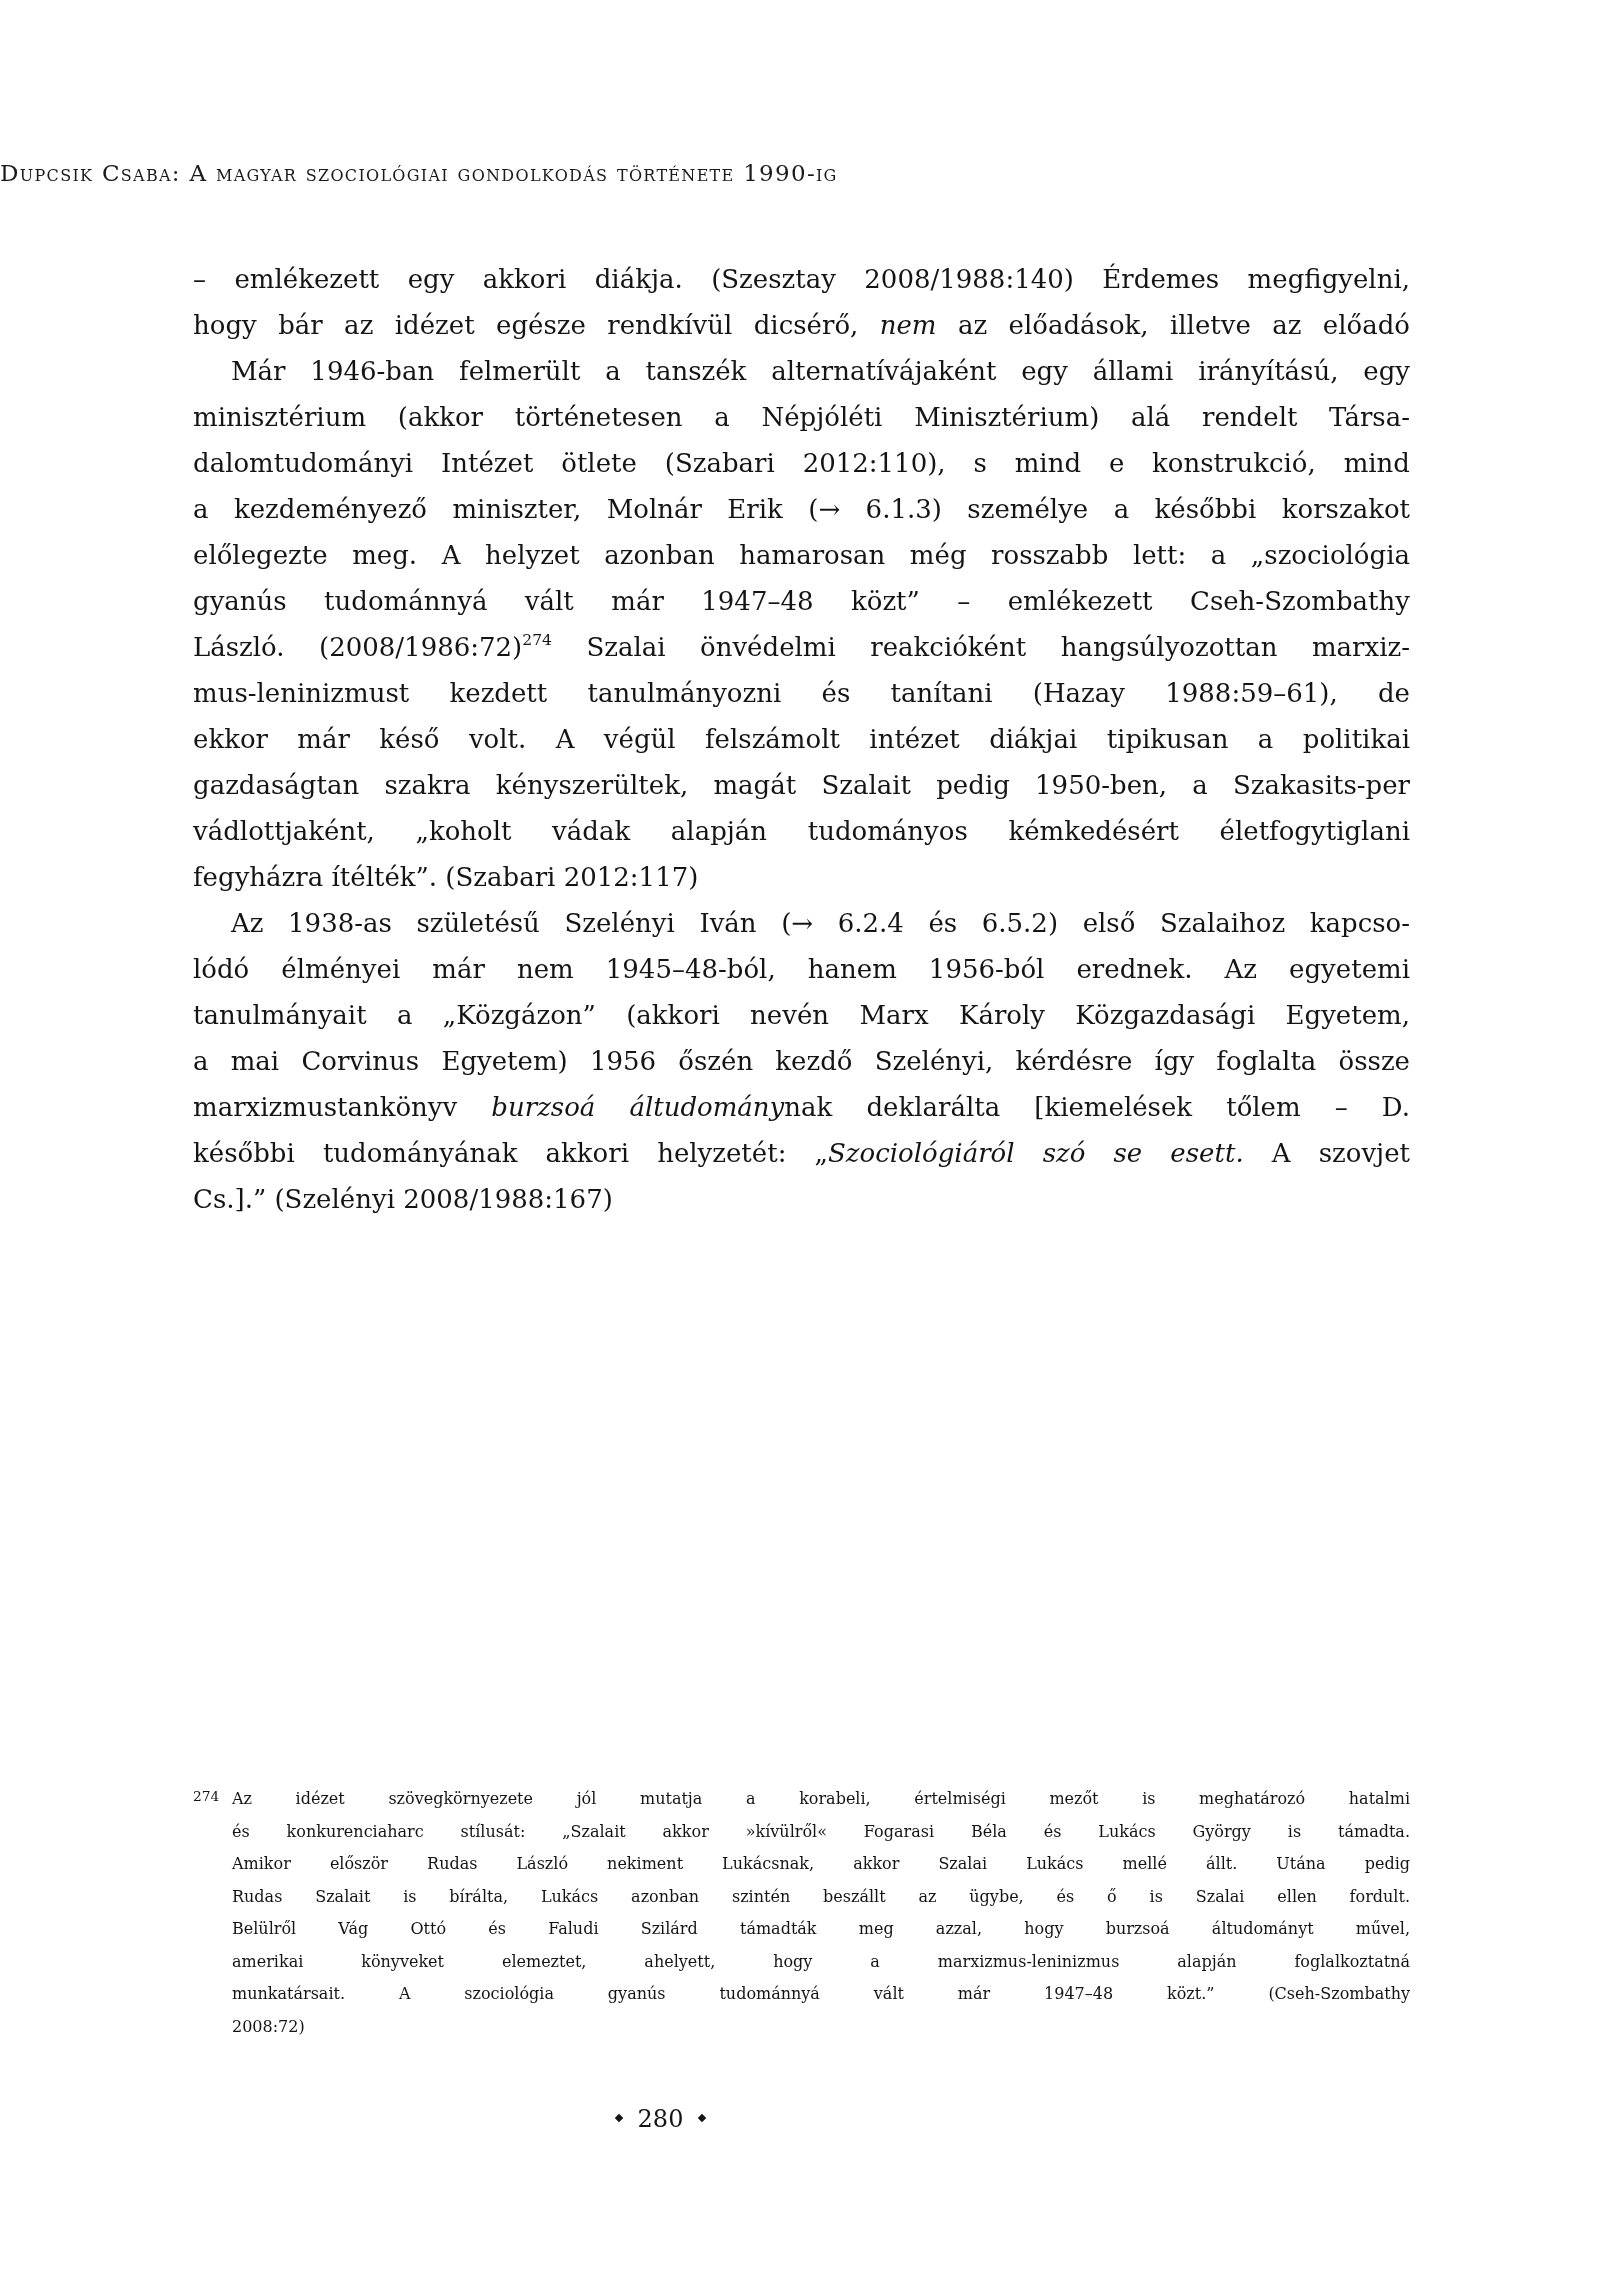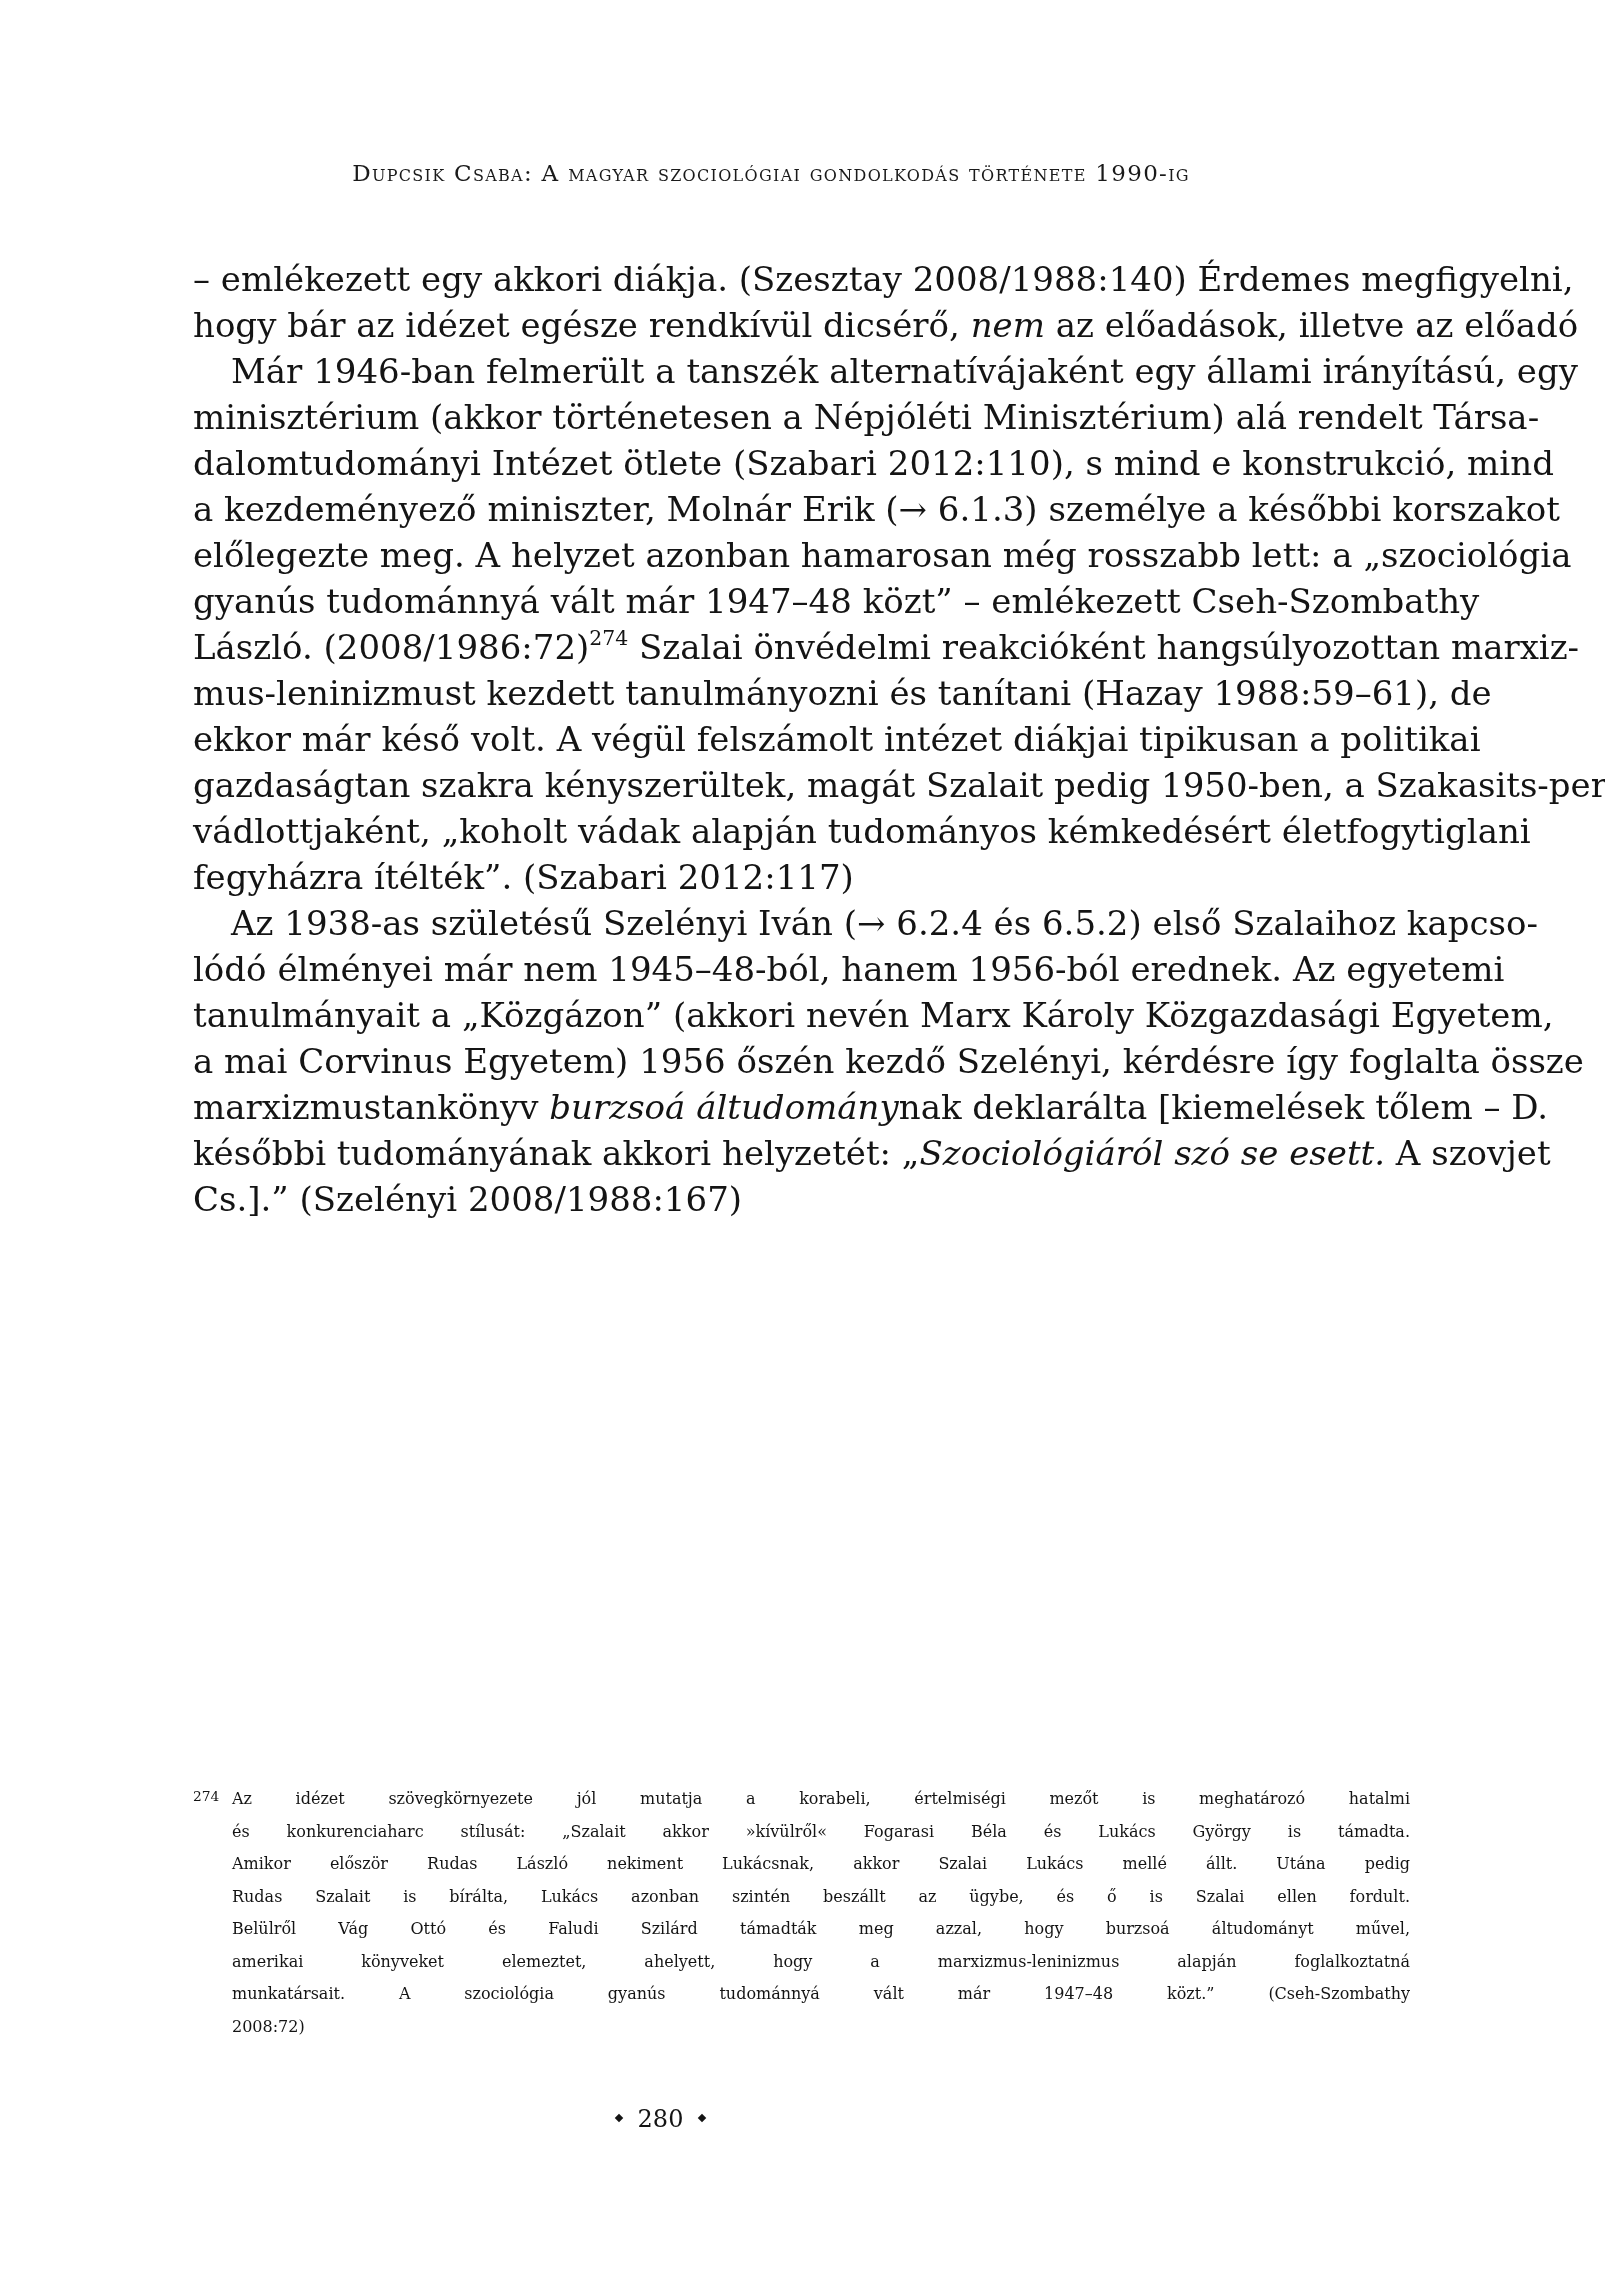--- a/index.html
+++ b/index.html
@@ -1,21 +1,21 @@
 <!DOCTYPE html>
 <html style="font-size:13.8px"><head>
 <meta charset="utf-8">
 <style>
   html, body { margin: 0; padding: 0; background: #ffffff; }
   body { width: 1605px; height: 2295px; position: relative; overflow: hidden;
          font-family: "DejaVu Serif", "Liberation Serif", serif; color: #141414; }
-  .header { position: absolute; top: 160px; left: 0; width: 1542px; text-align: center;
+  .header { position: absolute; top: 160px; left: 0; width: 1542px; text-align: left;
             font-size: 23px; letter-spacing: 1.3px; font-variant: small-caps; color: #1a1a1a; }
   .body-text { position: absolute; left: 193px; top: 256px; width: 1217px; }
-  .line { display: block; height: 46px; line-height: 46px; font-size: 34px;
+  .line { display: block; height: 46px; line-height: 46px; font-size: 26px;
           text-align: justify; text-align-last: justify; white-space: nowrap; overflow: visible; }
   .line.last { text-align-last: left; }
   .line.indent { padding-left: 38px; }
   .sup { font-size: 0.6em; vertical-align: 0.7em; line-height: 0; }
   em { font-style: italic; }
   .footnotes { position: absolute; left: 193px; top: 1783px; width: 1217px; }
   .fn-num { position: absolute; left: 0; top: 5.2px; font-size: 13.8px; }
   .fn-body { margin-left: 39px; }
   .fn-line { display: block; height: 32.5px; line-height: 32.5px; font-size: 16px;
              text-align: justify; text-align-last: justify; white-space: nowrap; }

